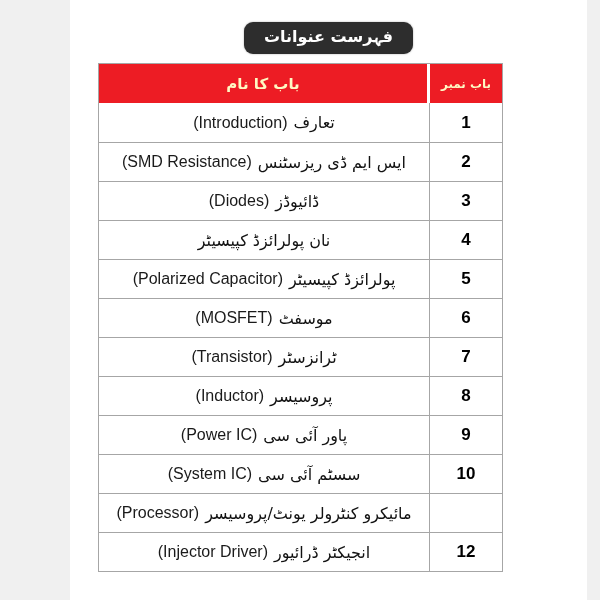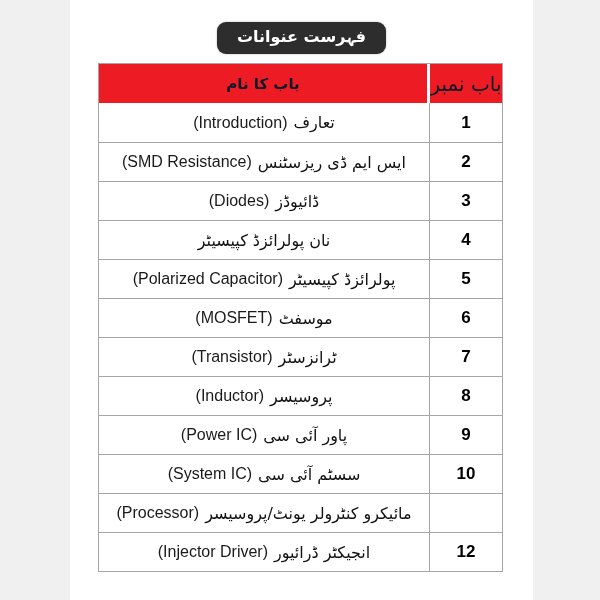--- a/index.html
+++ b/index.html
@@ -8,21 +8,21 @@
     width: 600px;
     height: 600px;
     background: var(--margin-gray, #f0f0f0);
     overflow: hidden;
     font-family: "Liberation Sans", sans-serif;
   }
   .page {
     position: absolute;
     left: 70px;
     top: 0;
-    width: 463px;
+    width: 517px;
     height: 600px;
     background: var(--page-bg, #ffffff);
   }
   .badge-wrap {
     text-align: center;
     padding-top: 22px;
   }
   .badge {
     display: inline-block;
     background: var(--badge-black, #2d2d2d);
@@ -56,33 +56,33 @@
   }
   .cell {
     display: flex;
     align-items: center;
     justify-content: center;
     box-sizing: border-box;
     overflow: hidden;
   }
   .header-row {
     background: var(--header-red, #ed1c24);
-    color: #0f172a;
+    color: #fef9c3;
   }
   .header-row .cell-name {
     border-right: 3px solid #ffffff;
     font-family: "DejaVu Sans", sans-serif;
     font-size: 15px;
     font-weight: bold;
     direction: rtl;
   }
   .header-row .cell-num {
     font-family: "DejaVu Sans", sans-serif;
-    font-size: 20px;
-    font-weight: normal;
+    font-size: 12px;
+    font-weight: bold;
     direction: rtl;
   }
   .body-row .cell-name {
     border-right: 1px solid var(--border-gray, #a6a6a6);
     direction: rtl;
     font-family: "DejaVu Sans", sans-serif;
     font-size: 16px;
     color: #111111;
     gap: 6px;
     padding: 0 8px;

